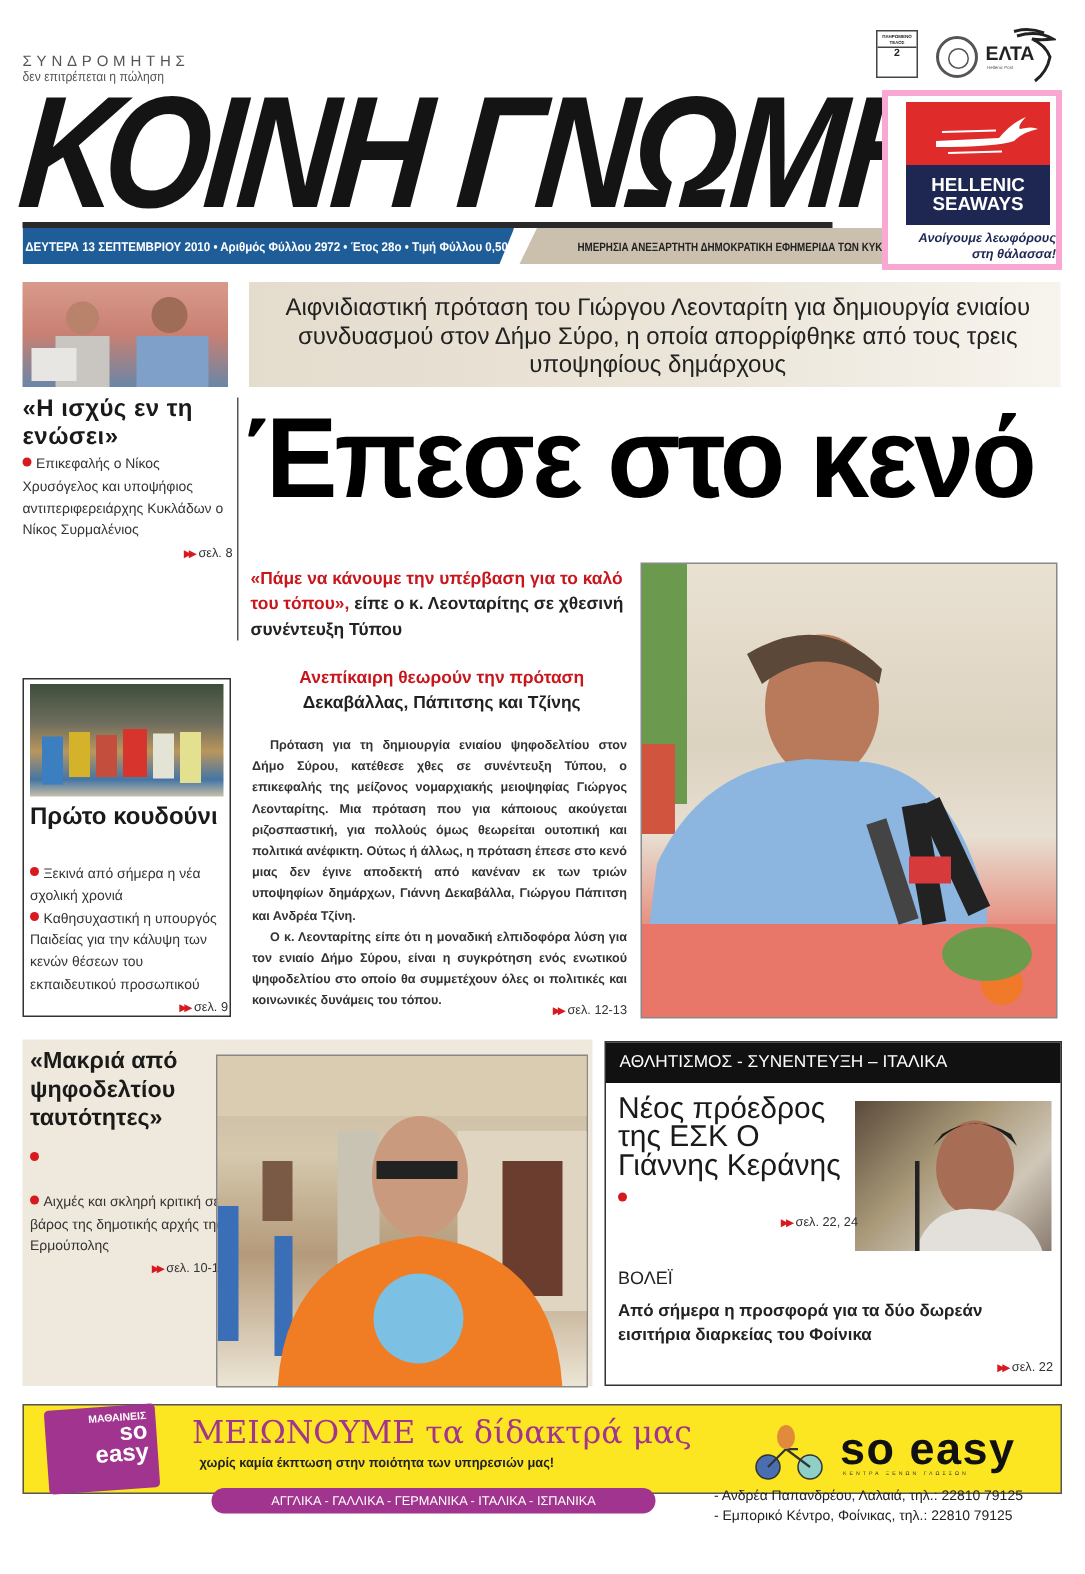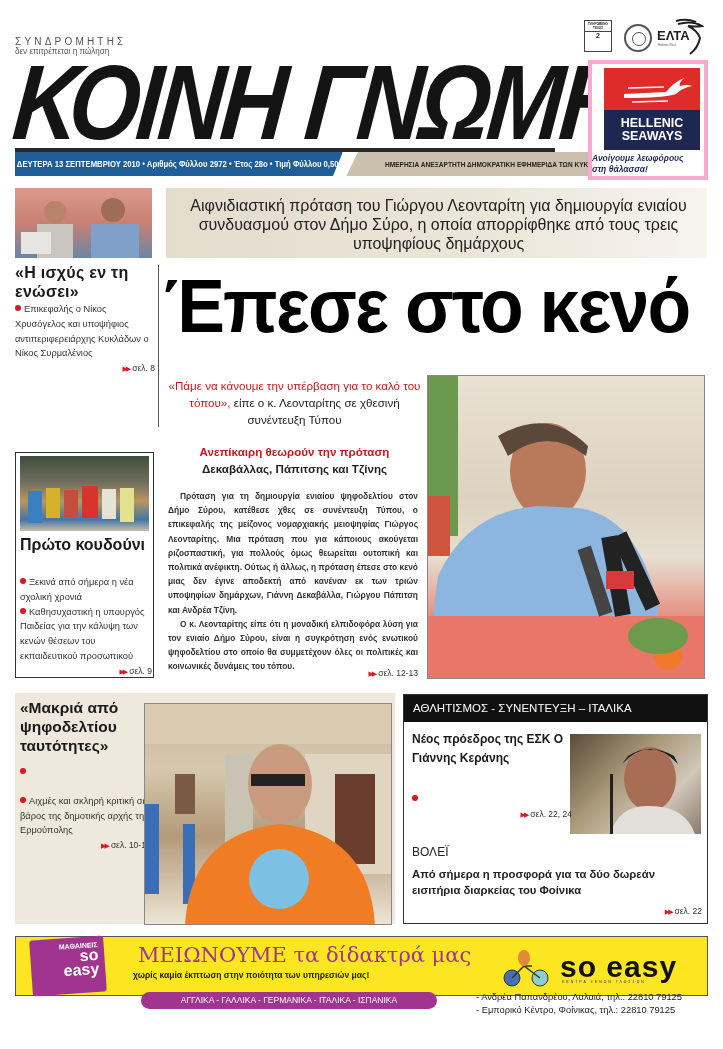--- a/index.html
+++ b/index.html
@@ -22,71 +22,71 @@
   #postal-stamp .n { font-size: 7px; font-weight: bold; }
   #seal { left: 624px; top: 24px; width: 28px; height: 28px; border: 2px solid #555; border-radius: 50%; }
   #seal::after { content: ""; position: absolute; left: 6px; top: 6px; width: 12px; height: 12px; border: 1px solid #555; border-radius: 50%; }
   #elta { left: 657px; top: 28px; font-size: 13px; font-weight: bold; color: #222; }
   #elta-sub { left: 658px; top: 43px; font-size: 3px; color: #555; }
   #elta-bird { left: 664px; top: 18px; width: 40px; height: 40px; }
 
   #hs-ad { left: 588px; top: 60px; width: 120px; height: 120px; border: 4px solid #f9a8d4; background: #fff; }
   #hs-ad .red { position: absolute; left: 12px; top: 4px; width: 96px; height: 42px; background: #e02b2b; }
   #hs-ad .navy { position: absolute; left: 12px; top: 46px; width: 96px; height: 40px; background: #1d2752; color: #fff; font-weight: bold; text-align: center; font-size: 12.5px; line-height: 13px; padding-top: 7px; }
-  #hs-ad .slogan { position: absolute; left: 0; top: 89px; width: 100%; text-align: left; font-size: 8.5px; font-weight: bold; color: #1d2752; line-height: 11px; font-style: italic; }
+  #hs-ad .slogan { position: absolute; left: 0; top: 89px; width: 100%; text-align: right; font-size: 8.5px; font-weight: bold; color: #1d2752; line-height: 11px; font-style: italic; }
 
   
   #story1-photo { left: 15px; top: 188px; width: 137px; height: 70px; background: linear-gradient(180deg, #d89a8c 0%, #c88073 50%, #6a86a6 100%); overflow: hidden; }
   #story1-title { left: 15px; top: 263px; width: 140px; font-size: 16px; font-weight: bold; line-height: 19px; letter-spacing: 0.3px; }
   .bullet-text { font-size: 9.3px; line-height: 14.8px; color: #333; }
   .bullet { display: inline-block; width: 6px; height: 6px; border-radius: 50%; background: #d71920; margin-right: 3px; vertical-align: 1px; }
   .page-ref { text-align: right; font-size: 8.5px; color: #333; }
   .page-ref .arr { color: #d71920; font-size: 7px; letter-spacing: -2px; margin-right: 3px; }
   #story1-text { left: 15px; top: 302px; width: 140px; }
   #col-divider { left: 158px; top: 265px; width: 1px; height: 162px; background: #555; }
 
   #story2-box { left: 15px; top: 452px; width: 139px; height: 226px; border: 1px solid #333; }
   #story2-photo { left: 20px; top: 456px; width: 129px; height: 75px; background: linear-gradient(180deg, #3d4e3a 0%, #6f6e5e 35%, #b9965d 60%, #4575a5 85%, #c8bfa7 100%); }
   #story2-title { left: 20px; top: 535px; width: 130px; font-size: 16px; font-weight: bold; line-height: 19px; }
   #story2-text { left: 20px; top: 575px; width: 132px; }
 
   
   #lead-banner { left: 166px; top: 188px; width: 541px; height: 70px; background: linear-gradient(90deg, #e4dccd 0%, #ece6da 60%, #f7f4ee 100%); }
   #lead-kicker { left: 176px; top: 196px; width: 525px; text-align: center; font-size: 16px; line-height: 19px; color: #222; }
   #headline { left: 164px; top: 266px; width: 550px; font-size: 76px; font-weight: bold; line-height: 80px; color: #000; white-space: nowrap; letter-spacing: -2px; transform: scaleX(0.94); transform-origin: left; }
-  #subhead1 { left: 167px; top: 377px; width: 255px; text-align: center; font-size: 11.6px; font-weight: normal; line-height: 17px; color: #222; }
+  #subhead1 { left: 167px; top: 377px; width: 255px; font-size: 11.6px; font-weight: bold; line-height: 17px; color: #222; }
   #subhead1 .red, #subhead2 .red { color: #c8161d; }
   #subhead2 { left: 167px; top: 443px; width: 255px; text-align: center; font-size: 11.6px; font-weight: bold; line-height: 17px; color: #222; }
   #lead-body { left: 168px; top: 489px; width: 250px; font-size: 8.4px; line-height: 14.2px; color: #333; text-align: justify; }
   #lead-body p { text-indent: 12px; font-weight: bold; }
   #lead-ref { left: 168px; top: 666px; width: 250px; }
   #lead-photo { left: 427px; top: 375px; width: 278px; height: 304px; border: 1px solid #888; overflow: hidden; background: linear-gradient(180deg, #e9e1d2 0%, #dcd2c0 40%, #e7dfd2 60%, #e67a6a 85%, #e48070 100%); }
 
   
   #story3-bg { left: 15px; top: 693px; width: 380px; height: 231px; background: #eee9dc; }
   #story3-title { left: 20px; top: 698px; width: 130px; font-size: 15.5px; font-weight: bold; line-height: 19px; }
   #story3-text { left: 20px; top: 765px; width: 130px; }
   #story3-photo { left: 144px; top: 703px; width: 248px; height: 222px; background: linear-gradient(180deg, #c6b9a0 0%, #d5c8ad 30%, #b49a7a 60%, #ece5d5 100%); border: 1px solid #888; overflow: hidden; }
 
   
   #sports-box { left: 403px; top: 694px; width: 305px; height: 230px; border: 1px solid #333; }
   #sports-header { left: 404px; top: 695px; width: 303px; height: 27px; background: #111; color: #fff; font-size: 11.5px; line-height: 27px; padding-left: 9px; }
-  #sports-title { left: 412px; top: 730px; width: 160px; font-size: 12px; font-weight: bold; line-height: 19px; }
+  #sports-title { left: 412px; top: 730px; width: 160px; font-size: 20px; font-weight: normal; line-height: 19px; }
   #sports-photo { left: 570px; top: 734px; width: 131px; height: 100px; background: linear-gradient(135deg, #5a4a3a 0%, #a89878 40%, #d0c7b8 70%, #8a7c70 100%); overflow: hidden; }
   #sports-text { left: 412px; top: 792px; width: 160px; }
   #volley-label { left: 412px; top: 845px; font-size: 12px; color: #222; }
   #volley-text { left: 412px; top: 866px; width: 290px; font-size: 11.3px; font-weight: bold; line-height: 16px; color: #222; }
   #volley-ref { left: 412px; top: 904px; width: 290px; }
 
   
   #ad { left: 15px; top: 936px; width: 693px; height: 60px; background: #fce622; border: 1px solid #555; }
   #ad-badge { left: 31px; top: 938px; width: 74px; height: 56px; background: #a1348e; transform: rotate(-4deg); border-radius: 3px; color: #fff; text-align: right; padding-right: 6px; }
   #ad-badge .s { font-size: 7px; font-weight: bold; padding-top: 5px; }
   #ad-badge .big { font-size: 16px; font-weight: bold; line-height: 14px; }
-  #ad-headline { left: 138px; top: 943px; font-size: 21px; color: #a1348e; white-space: nowrap; font-family: "DejaVu Serif", serif; }
+  #ad-headline { left: 128px; top: 943px; font-size: 21px; color: #a1348e; white-space: nowrap; font-family: "DejaVu Serif", serif; }
   #ad-sub { left: 133px; top: 970px; font-size: 9px; font-weight: bold; color: #222; white-space: nowrap; transform: scaleX(0.95); transform-origin:left; }
   #ad-pill { left: 141px; top: 992px; width: 296px; height: 17px; background: #a1348e; border-radius: 9px; color: #fff; font-size: 8.5px; line-height: 17px; text-align: center; white-space: nowrap; }
   #ad-brand { left: 560px; top: 950px; font-size: 30px; font-weight: bold; color: #111; white-space: nowrap; letter-spacing: 1px; }
   #ad-brand-sub { left: 562px; top: 980px; font-size: 3.5px; letter-spacing: 2px; color: #333; }
   #ad-bike { left: 502px; top: 948px; width: 48px; height: 40px; }
   #ad-addr1 { left: 476px; top: 992px; font-size: 9.3px; color: #222; white-space: nowrap; }
   #ad-addr2 { left: 476px; top: 1005px; font-size: 9.3px; color: #222; white-space: nowrap; }
 </style>
 </head>
 <body>

